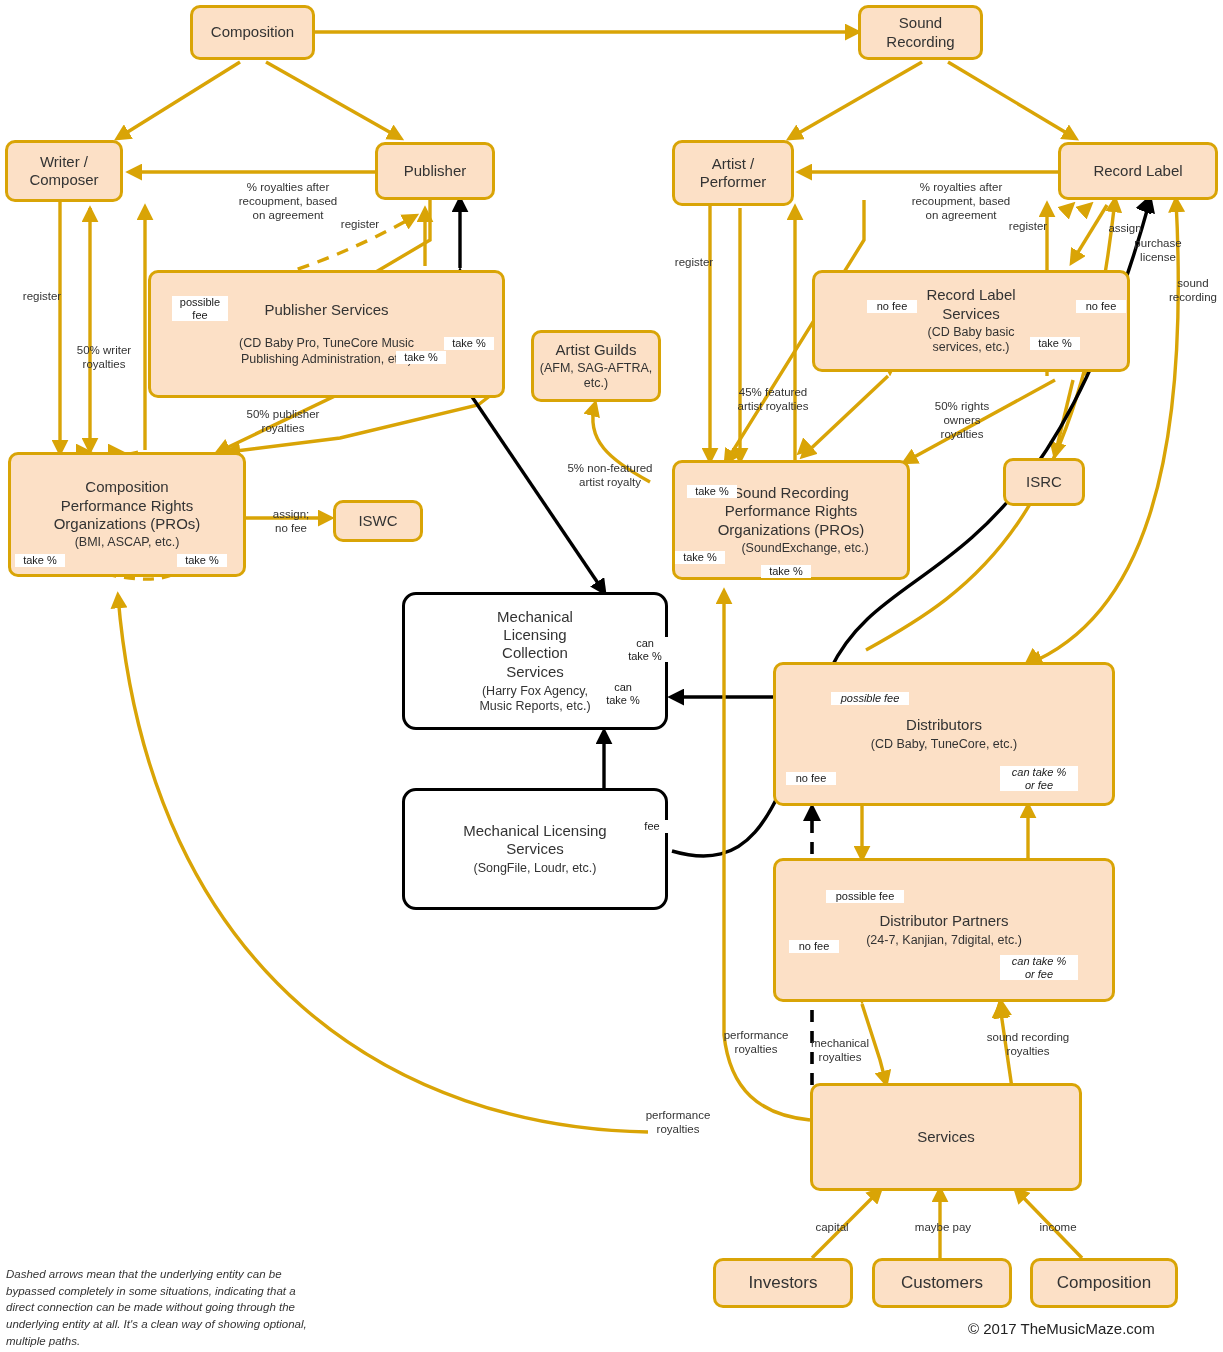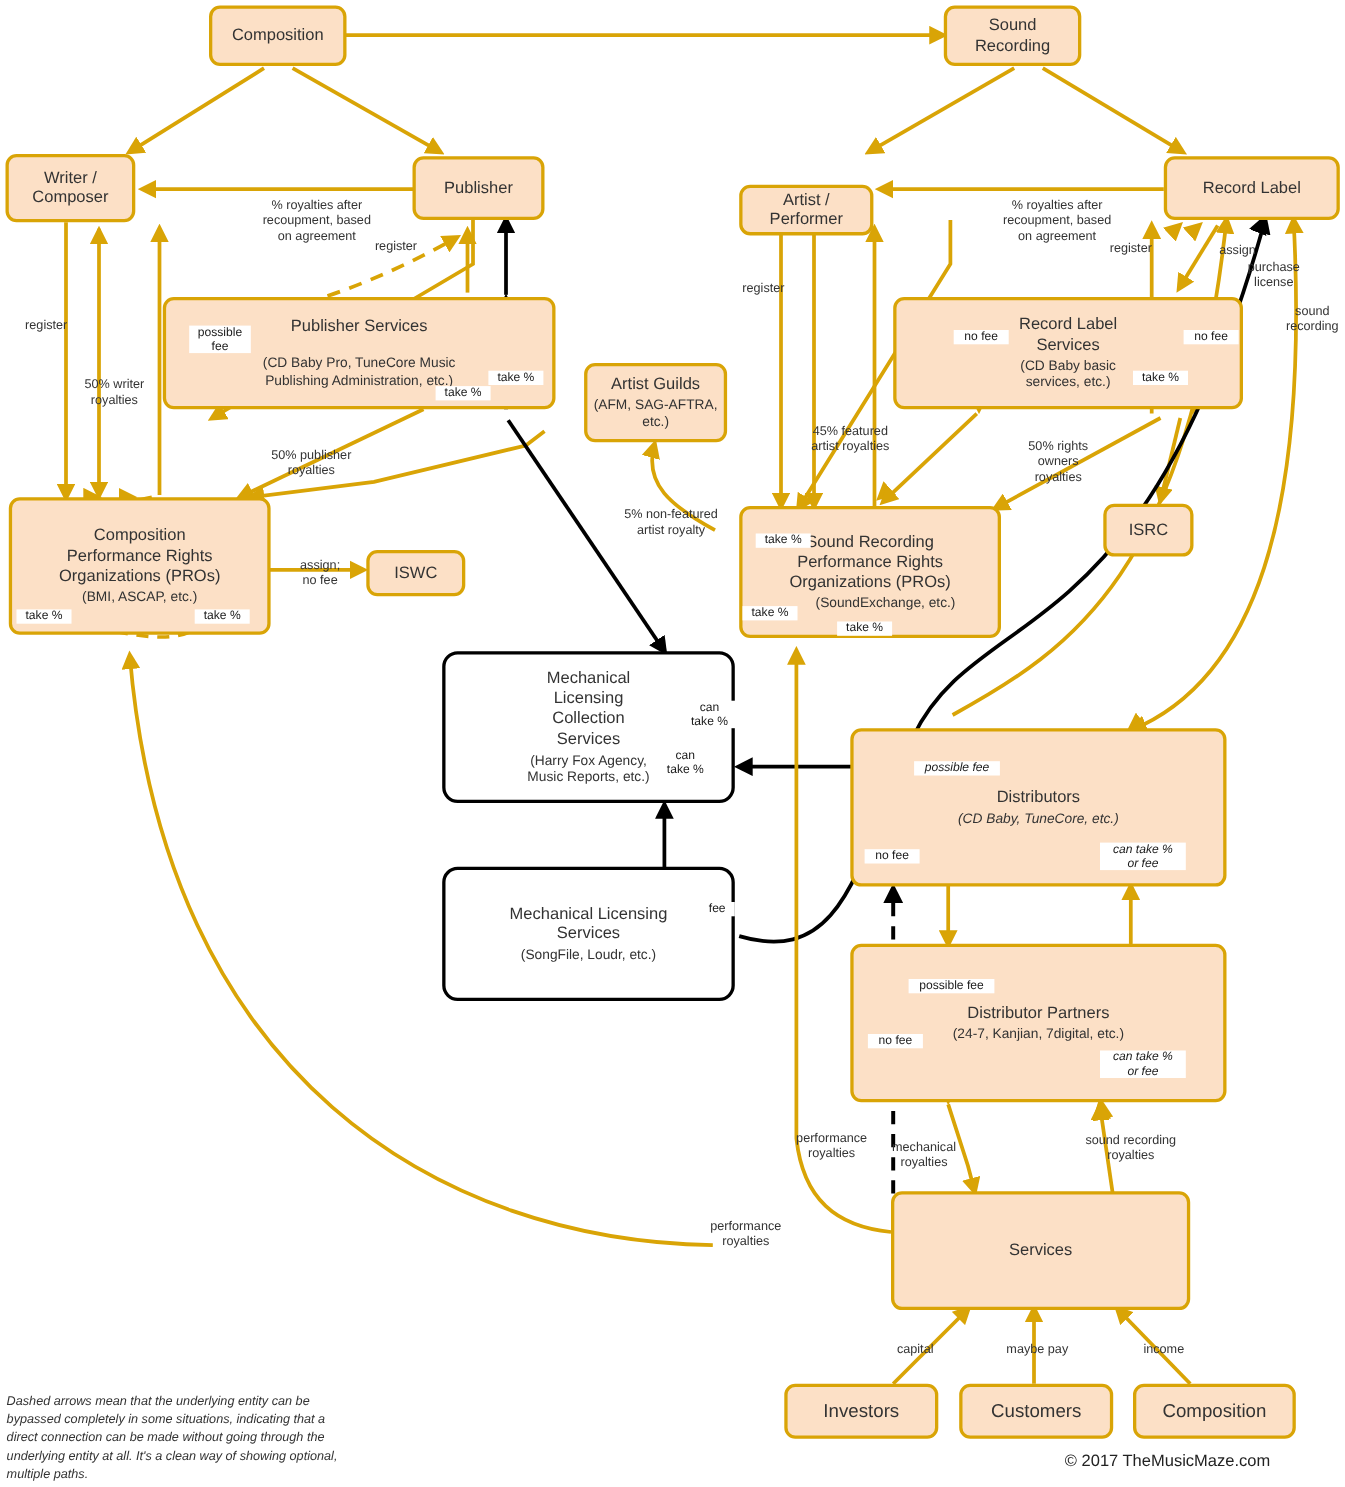--- a/index.html
+++ b/index.html
@@ -178,30 +178,30 @@
 
 <div class="node" style="left:5px;top:140px;width:118px;height:62px;">
   <div class="t" style="white-space:pre-line">Writer /
 Composer</div>
 </div>
 
 <div class="node" style="left:375px;top:142px;width:120px;height:58px;">
   <div class="t" style="white-space:pre-line">Publisher</div>
 </div>
 
-<div class="node" style="left:672px;top:140px;width:122px;height:46px;margin-top:28px;">
+<div class="node" style="left:672px;top:140px;width:122px;height:66px;">
   <div class="t" style="white-space:pre-line">Artist /
 Performer</div>
 </div>
 
 <div class="node" style="left:1058px;top:142px;width:160px;height:58px;">
   <div class="t" style="white-space:pre-line">Record Label</div>
 </div>
 
-<div class="node" style="left:148px;top:270px;width:357px;height:102px;gap:14px;">
+<div class="node" style="left:148px;top:270px;width:357px;height:128px;gap:14px;">
   <div class="t" style="white-space:pre-line">Publisher Services</div>
   <div class="s" style="white-space:pre-line;margin-top:3px;">(CD Baby Pro, TuneCore Music
 Publishing Administration, etc.)</div>
 </div>
 
 <div class="node" style="left:531px;top:330px;width:130px;height:72px;">
   <div class="t" style="white-space:pre-line">Artist Guilds</div>
   <div class="s" style="white-space:pre-line;margin-top:2px;">(AFM, SAG-AFTRA,
 etc.)</div>
 </div>
@@ -245,21 +245,21 @@
 </div>
 
 <div class="plain node" style="left:402px;top:788px;width:266px;height:122px;">
   <div class="t" style="white-space:pre-line">Mechanical Licensing
 Services</div>
   <div class="s" style="white-space:pre-line;margin-top:3px;">(SongFile, Loudr, etc.)</div>
 </div>
 
 <div class="node" style="left:773px;top:662px;width:342px;height:144px;text-align:right;">
   <div class="t">Distributors</div>
-  <div class="s" style="margin-top:3px;font-style:italic;">(CD Baby, TuneCore, etc.)</div>
+  <div class="s" style="margin-top:3px;">(CD Baby, TuneCore, etc.)</div>
 </div>
 
 <div class="node" style="left:773px;top:858px;width:342px;height:144px;">
   <div class="t">Distributor Partners</div>
   <div class="s" style="margin-top:3px;">(24-7, Kanjian, 7digital, etc.)</div>
 </div>
 
 <div class="node" style="left:810px;top:1083px;width:272px;height:108px;">
   <div class="t">Services</div>
 </div>

